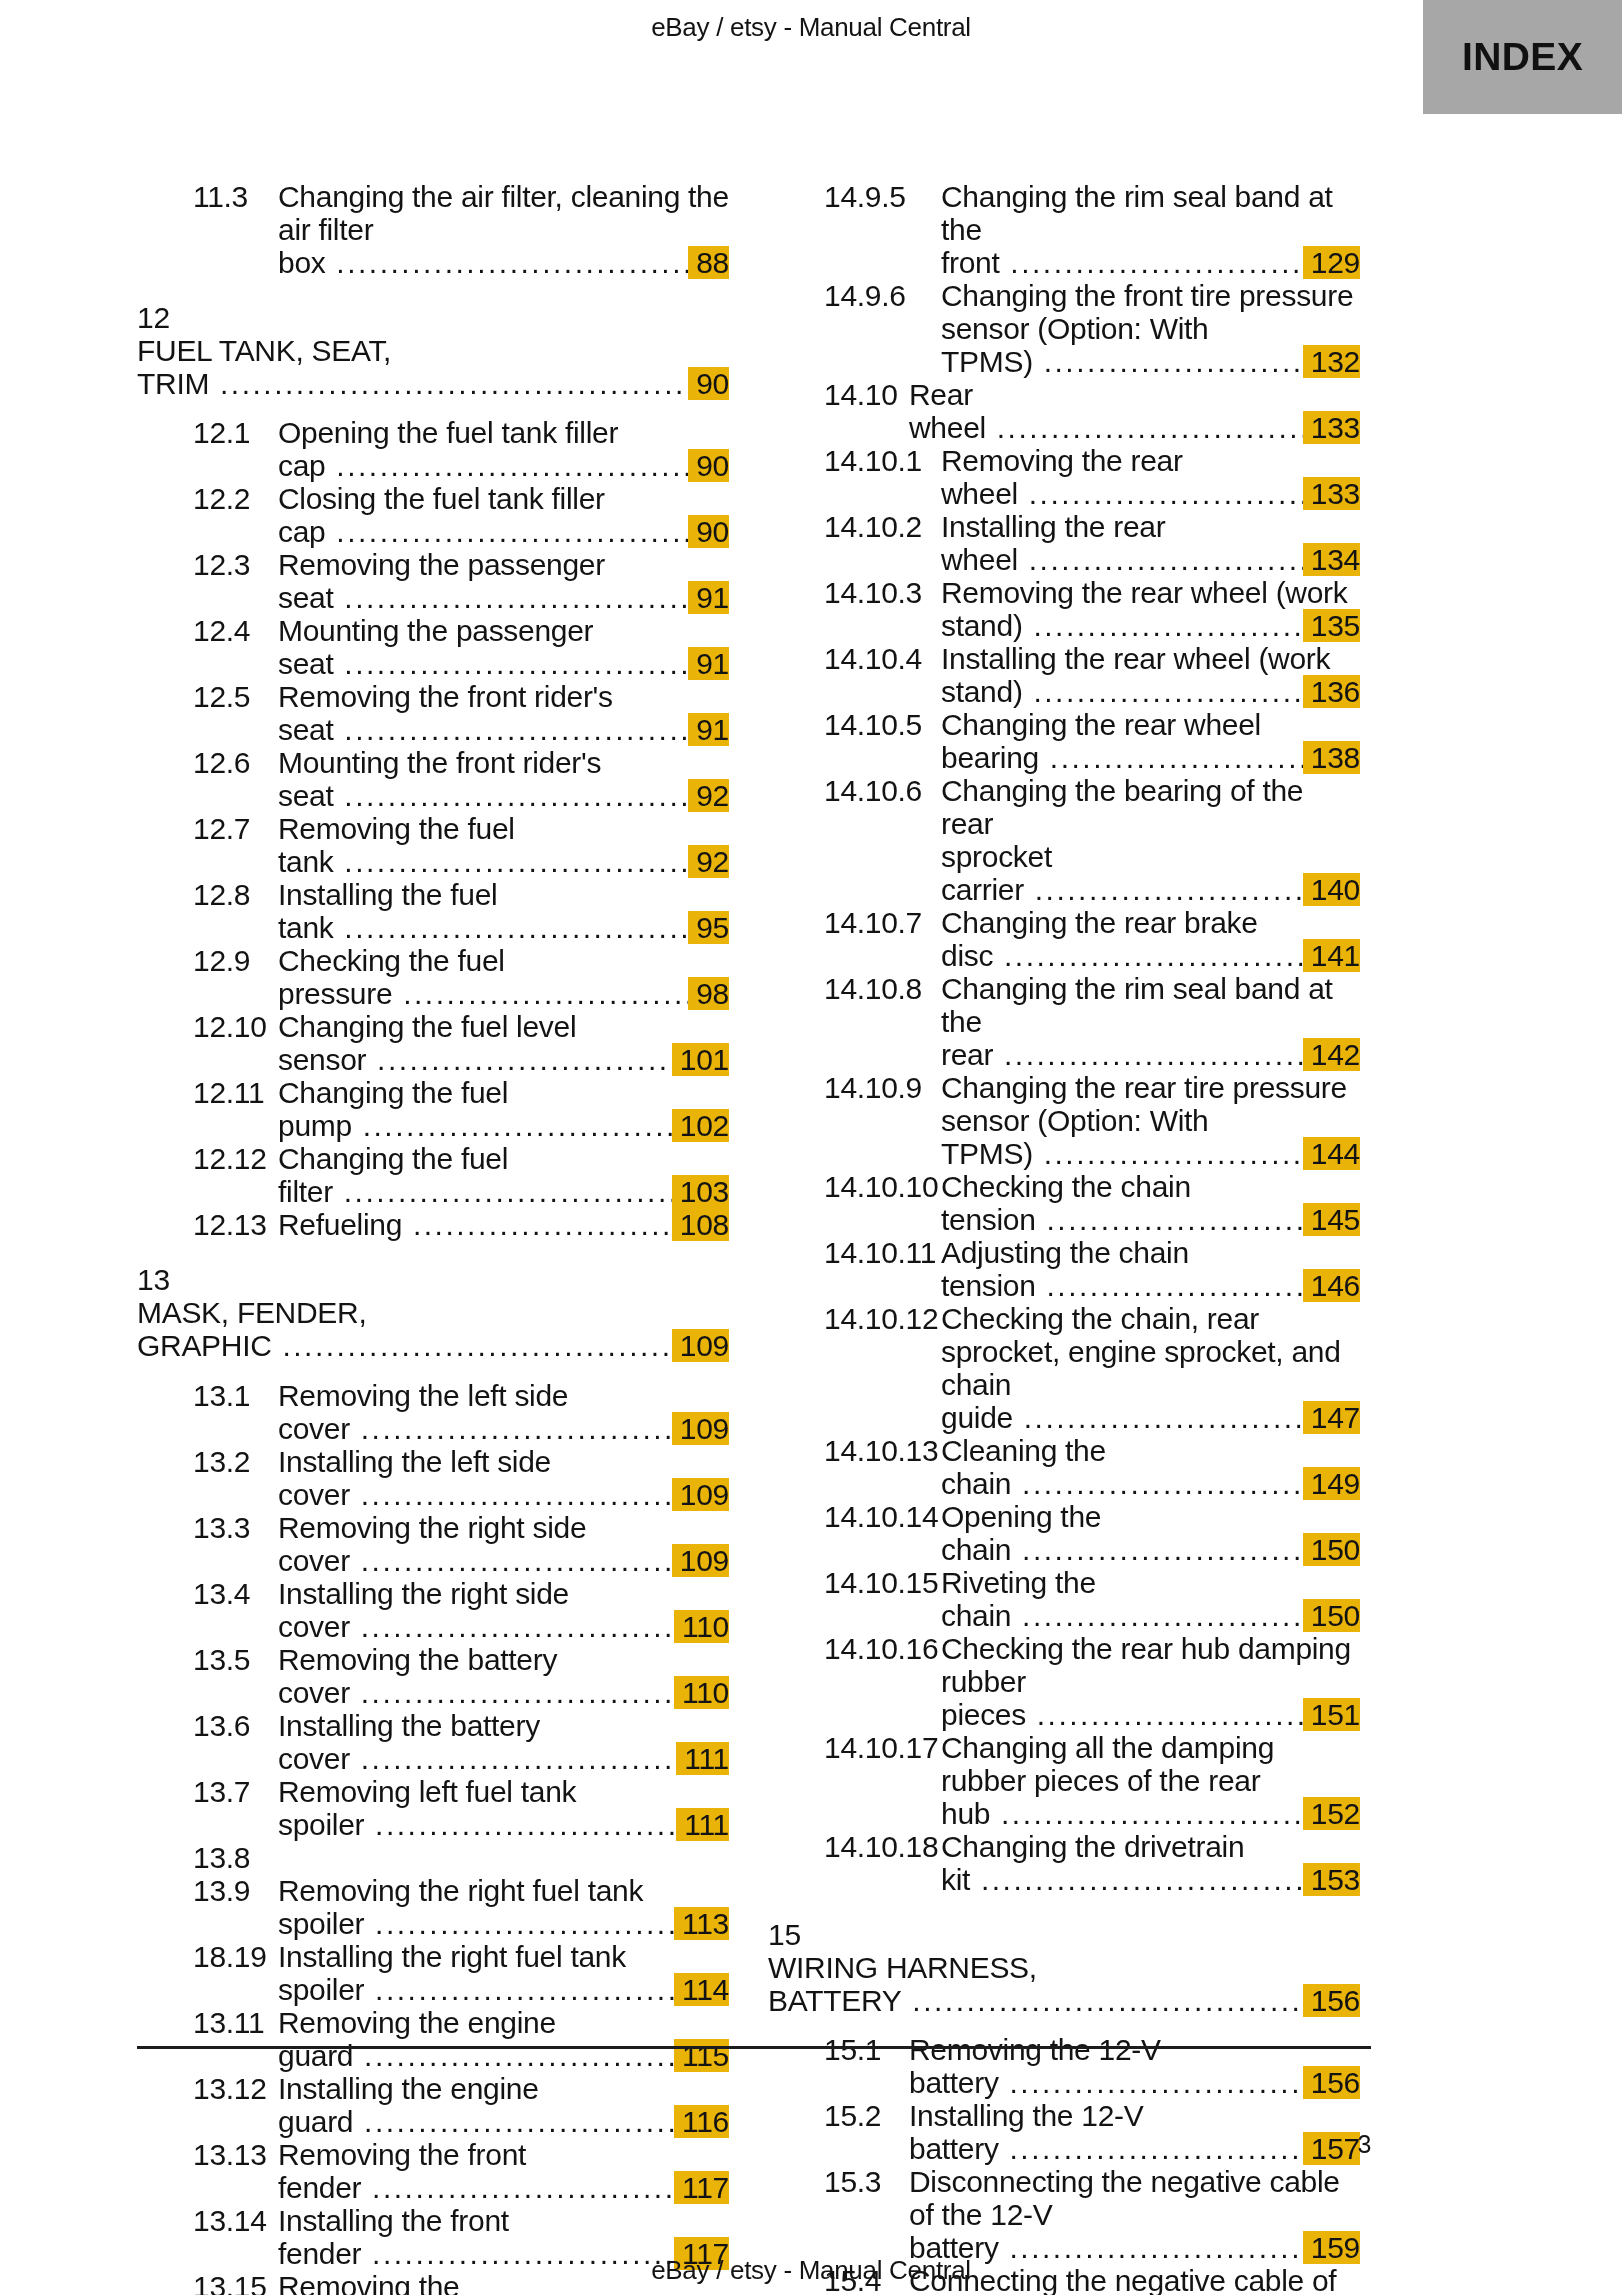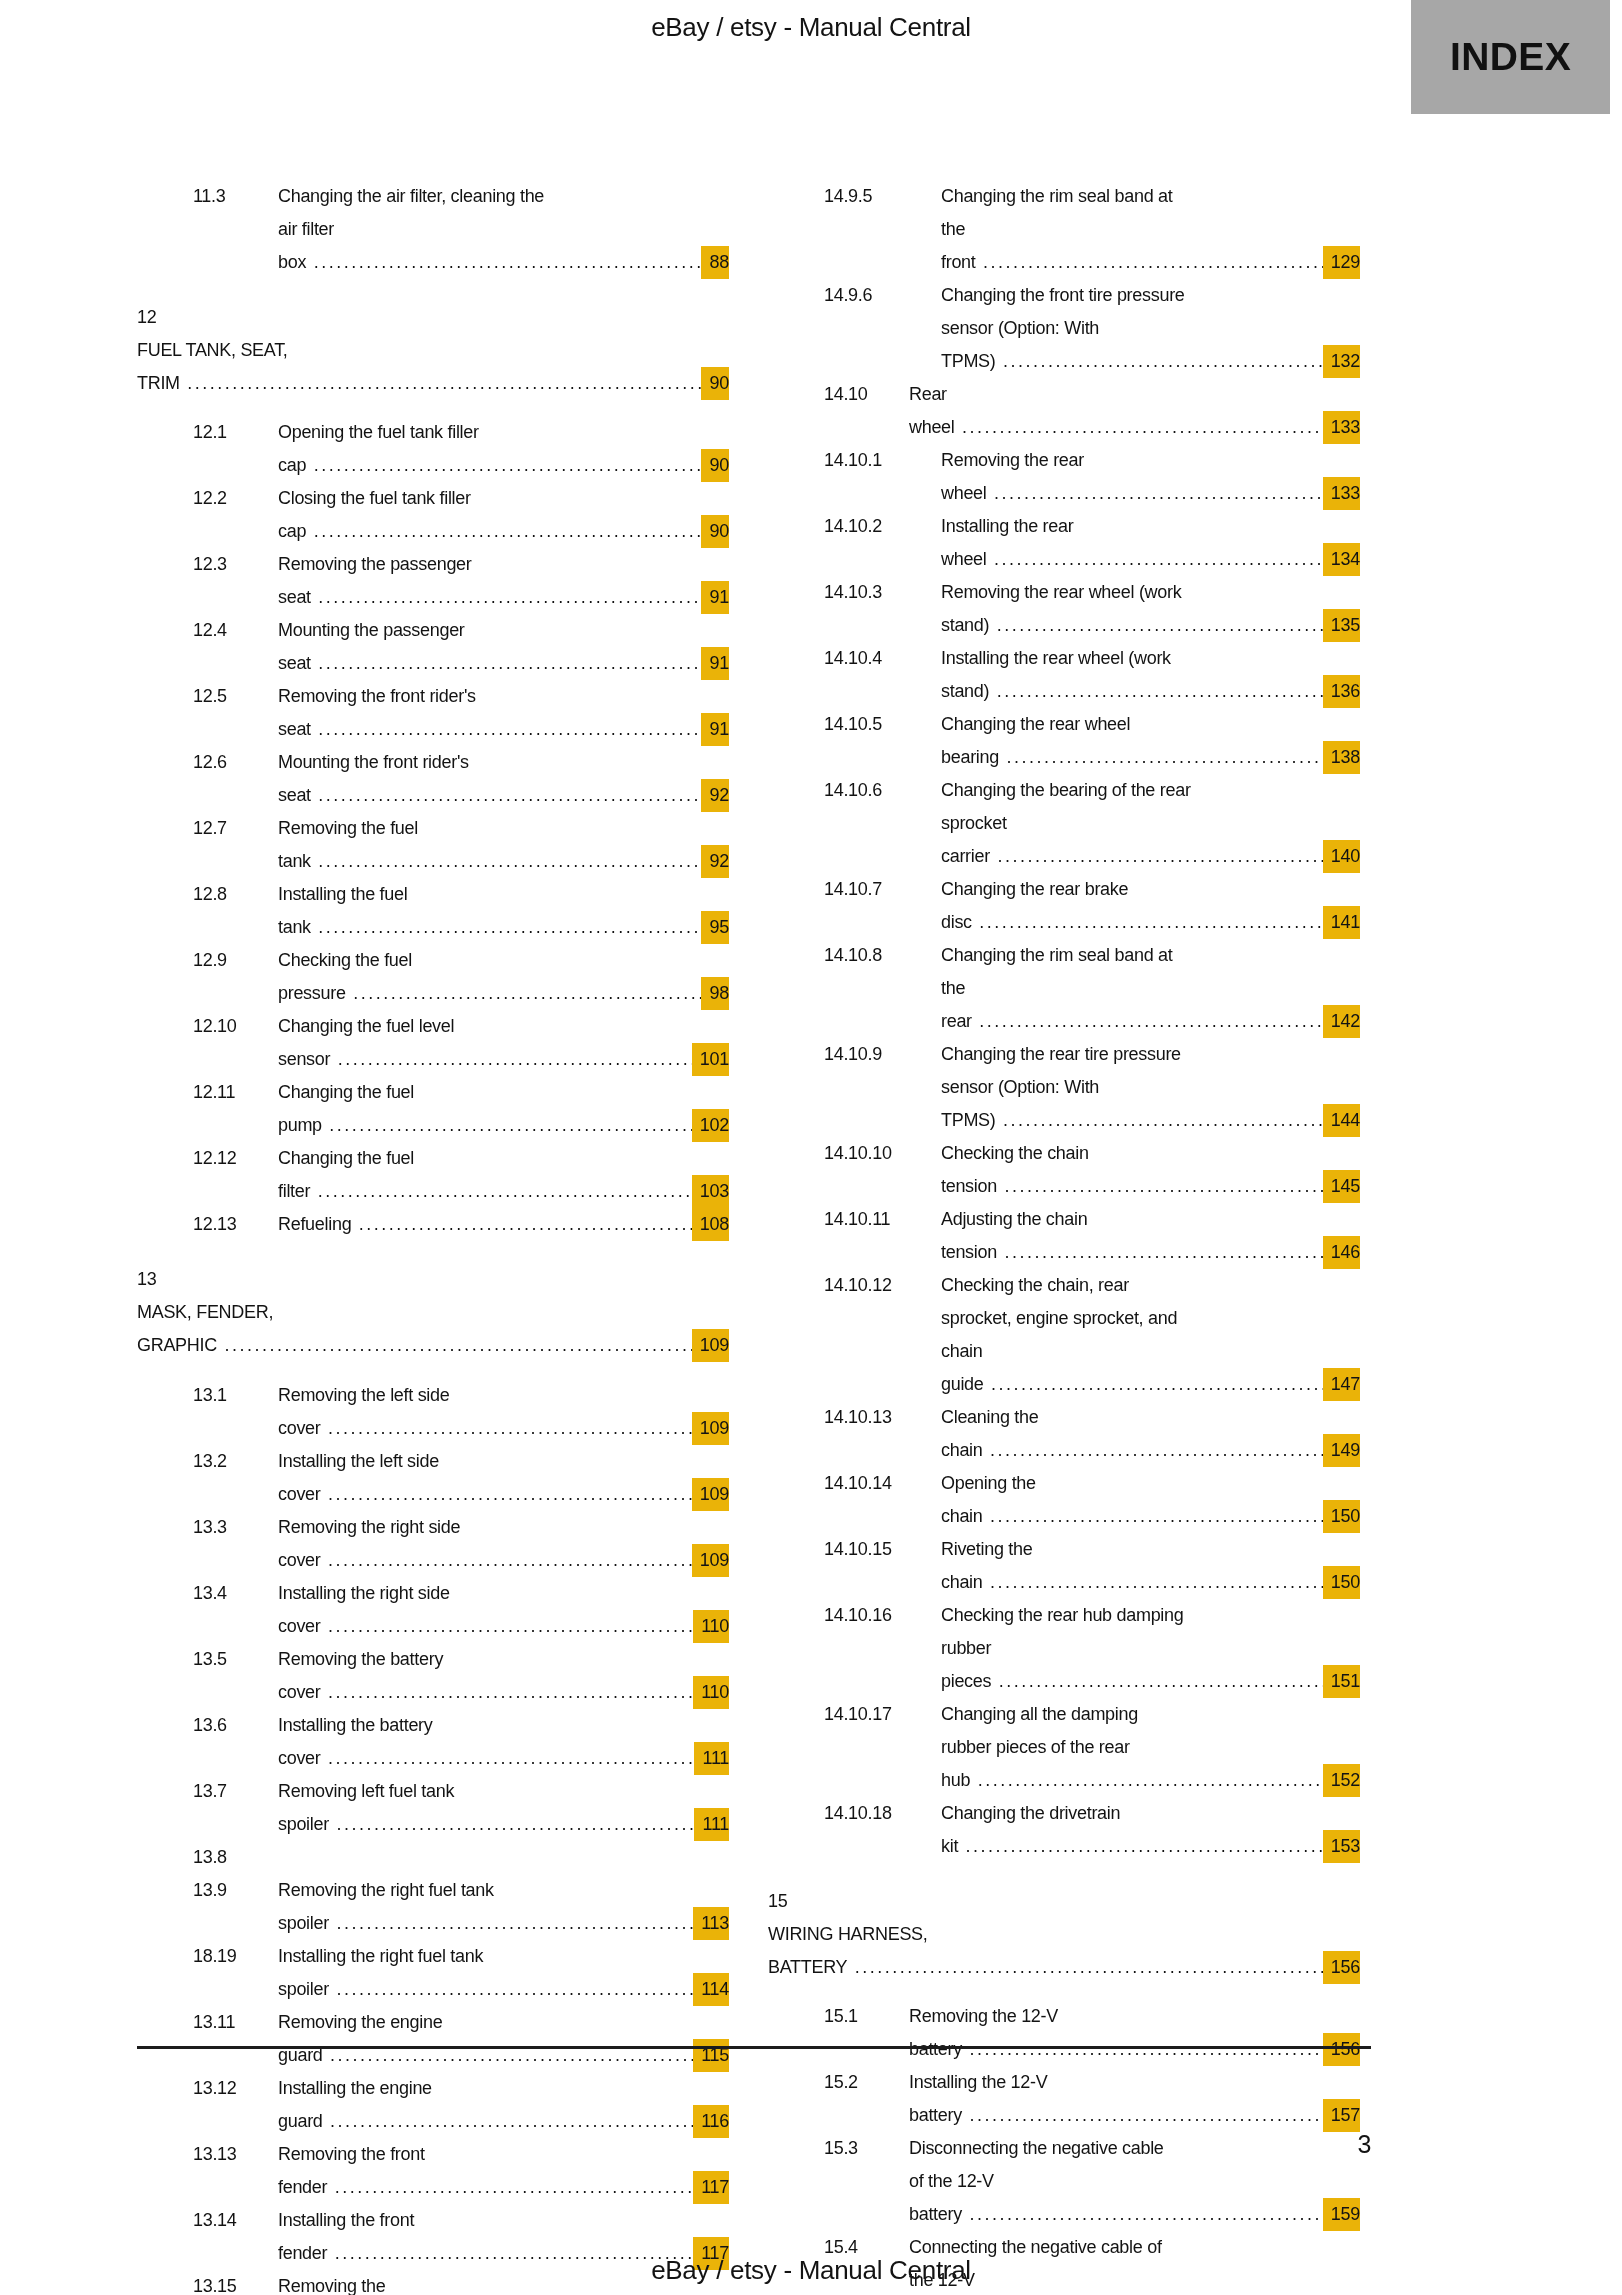--- a/index.html
+++ b/index.html
@@ -14,38 +14,38 @@
     overflow: hidden;
   }
 
   
   .page-header {
     position: absolute; top: 11.7px; left: 0; width: 100%;
     text-align: center;
     font-size: 26px;
   }
   .index-box {
-    position: absolute; top: 0; right: 12px;
+    position: absolute; top: 0; right: 0;
     width: 199px; height: 114px;
     background: #a7a7a7;
     display: flex; align-items: center; justify-content: center;
   }
   .index-box span {
     font-size: 39px; font-weight: bold; color: #111;
     letter-spacing: 0.4px;
   }
 
   
   .toc {
     position: absolute; left: 137px; top: 180px; width: 1223px;
     display: flex; gap: 39px;
   }
   .col { width: 592px; }
 
-  .row { display: flex; font-size: 18px; line-height: 33px; }
+  .row { display: flex; font-size: 30px; line-height: 33px; }
   .row.section { margin: 21.7px 0 16.7px 0; flex-direction: column; }
   .row .num { flex: 0 0 auto; }
   .row.section .num  { width: 53px; }
   .row.sub           { padding-left: 56px; }
   .row.sub .num      { width: 85px; }
   .row.subsub        { padding-left: 56px; }
   .row.subsub .num   { width: 117px; }
 
   .body {
     flex: 1 1 auto;

